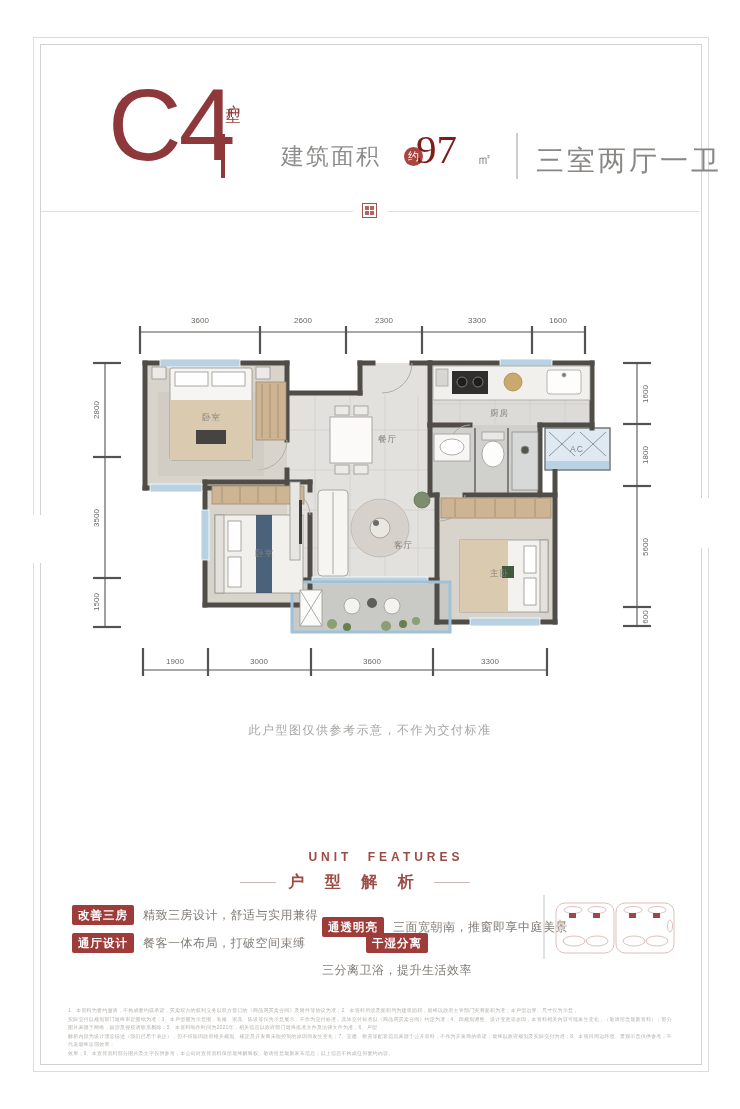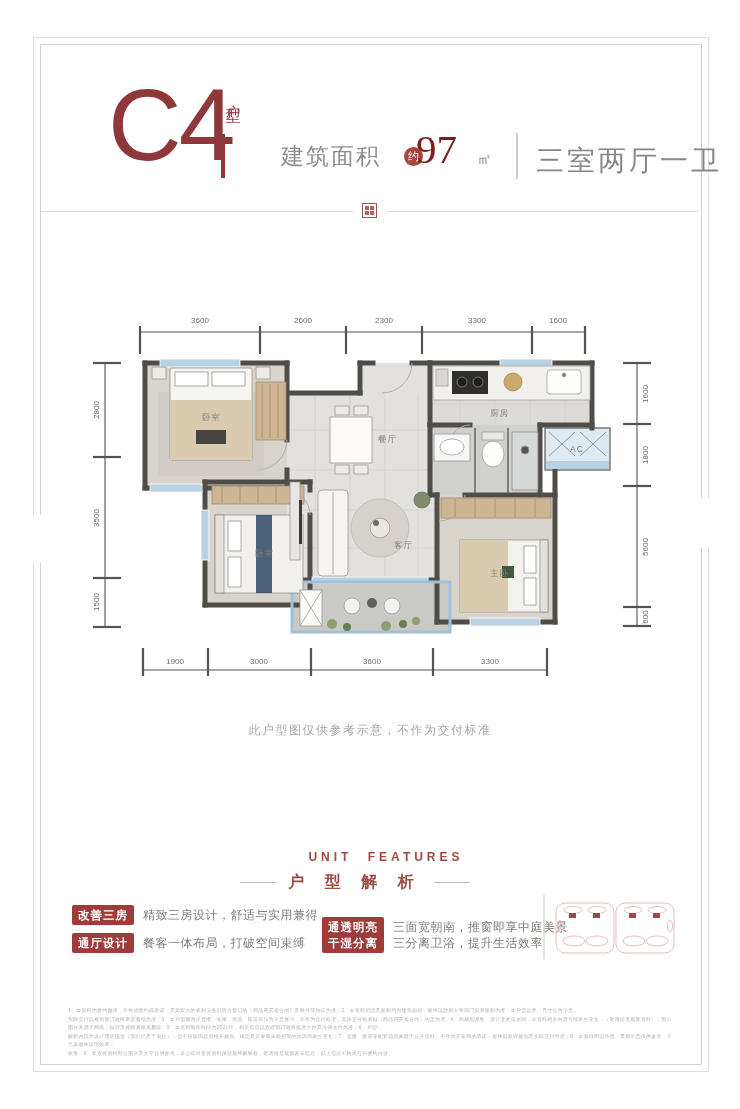--- a/index.html
+++ b/index.html
@@ -51,21 +51,21 @@
               font-size:12px;color:#9c4b45;letter-spacing:4px;word-spacing:8px;font-weight:bold;}
   .f-cn-row{position:absolute;left:0;top:872px;width:710px;display:flex;align-items:center;justify-content:center;gap:12px;}
   .f-cn-row .hline{width:36px;height:1px;background:#cfb6b2;}
   .f-title-cn{font-size:16px;color:#9c4b45;font-weight:bold;letter-spacing:8px;}
 
   .f-item{position:absolute;display:flex;align-items:center;gap:9px;white-space:nowrap;}
   .f-tag{background:#9e3c3a;color:#fff;font-size:11.5px;font-weight:bold;letter-spacing:1px;
          padding:2.5px 6px;border-radius:2px;}
   .f-desc{font-size:12px;color:#827d78;letter-spacing:0.5px;}
   .fi-0{left:72px;top:905px;}  .fi-1{left:72px;top:933px;}
-  .fi-2{left:322px;top:905px;margin-top:12px;} .fi-3{left:322px;top:933px;}
+  .fi-2{left:322px;top:905px;margin-top:12px;} .fi-3{left:322px;top:933px;flex-direction:column;}
 
   .keyplan{position:absolute;left:540px;top:893px;width:152px;height:70px;}
 
   
   .fine-print{position:absolute;left:68px;top:1006px;width:604px;font-size:5px;line-height:8.5px;
               color:#b5b2af;letter-spacing:0.2px;}
 </style>
 </head>
 <body>
 

